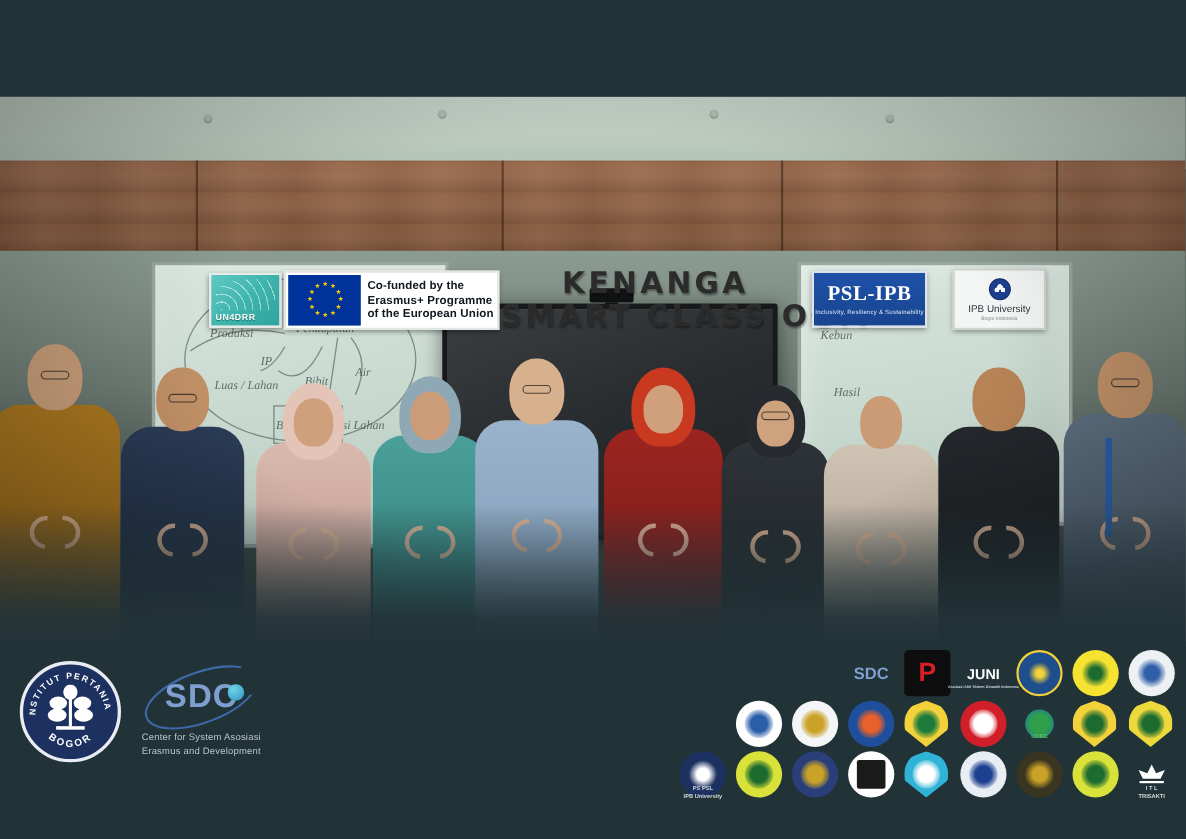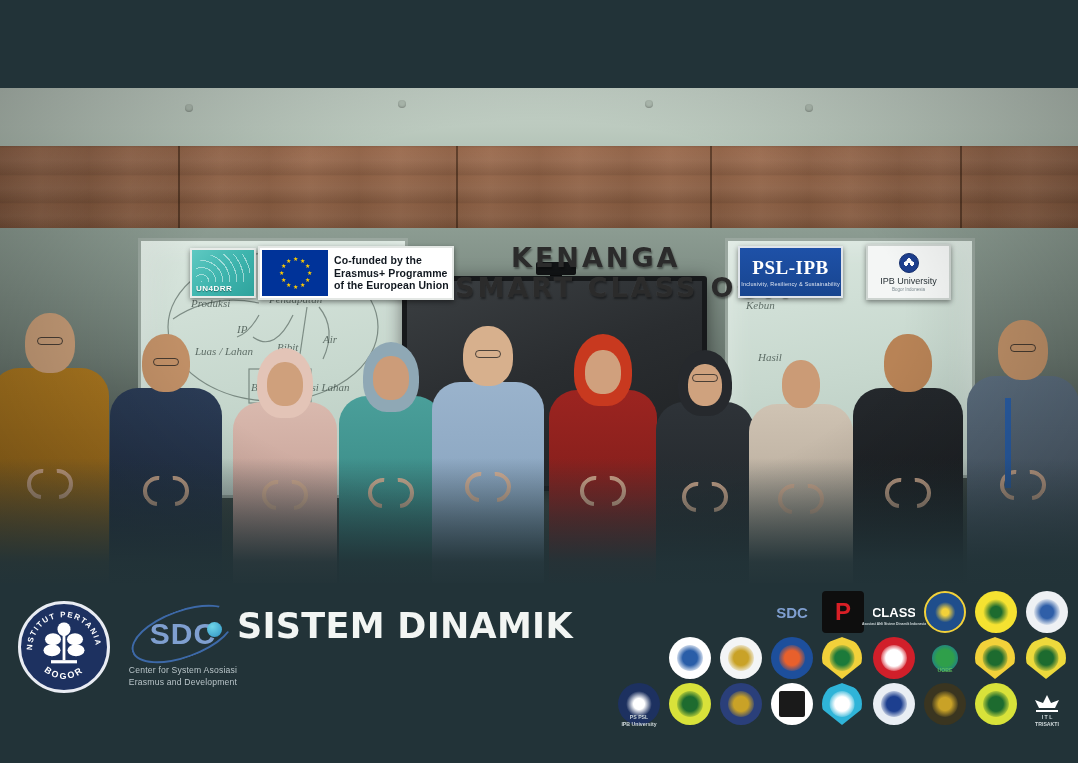--- a/index.html
+++ b/index.html
@@ -549,39 +549,38 @@
           <div class="sdc-globe"></div>
         </div>
         <div class="sdc-tag">
           <div>Center for System Asosiasi</div>
           <div>Erasmus and Development</div>
         </div>
       </div>
     </div>
 
     <div class="headline">
-      <span class="h1">SISTEM DINAMIK</span>
     </div>
 
     <div class="partners">
 
       <div class="prow">
         <div class="pwrap">
           <div class="plogo" style="background:transparent;">
             <span style="font-size:15px;font-weight:bold;color:#7f9fd0;">SDC</span>
           </div>
         </div>
         <div class="pwrap">
           <div class="plogo sq" style="background:#0e0e0e;">
             <span style="font-size:24px;font-weight:bold;color:#d81f26;">P</span>
           </div>
         </div>
         <div class="pwrap">
           <div class="plogo sq" style="background:transparent;">
-            <span style="font-size:13px;font-weight:bold;color:#ffffff;">CLASS</span>
+            <span style="font-size:13px;font-weight:bold;color:#ffffff;">JUNI</span>
           </div>
           <div class="plabel" style="top:30px;font-size:3.4px;">Asosiasi Ahli Sistem Dinamik Indonesia</div>
         </div>
         <div class="pwrap">
           <div class="plogo" style="background:#1f4e8c;border:2px solid #f2d13a;">
             <div class="seal-inner" style="background:radial-gradient(circle,#f2d13a 20%,#1f4e8c 60%);"></div>
           </div>
         </div>
         <div class="pwrap">
           <div class="plogo" style="background:#f5e231;">

